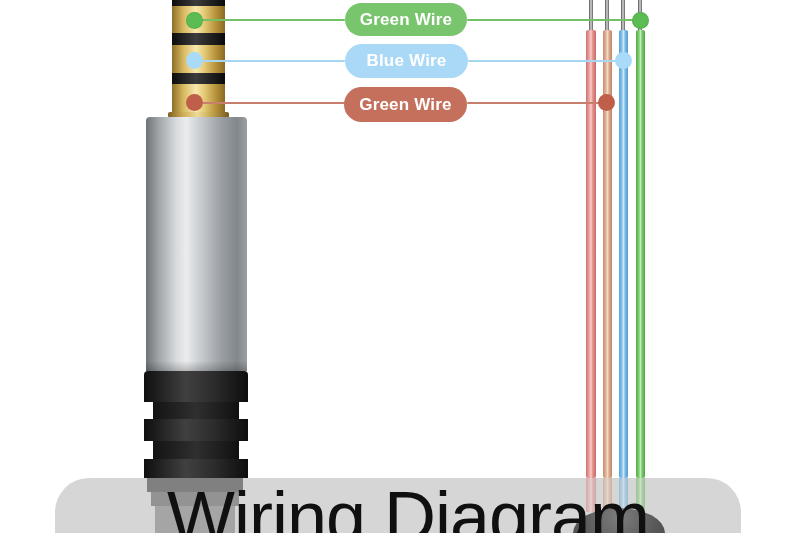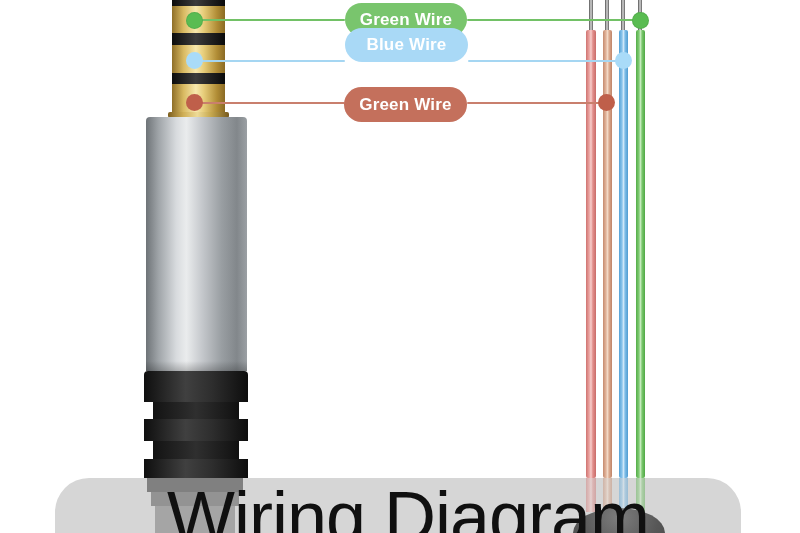--- a/index.html
+++ b/index.html
@@ -68,21 +68,21 @@
   .dot-green{background:#5abc52;box-shadow:inset 0 0 0 1px rgba(0,0,0,.07);}
   .dot-blue{background:#a9dbf8;}
   .dot-copper{background:#bf5f4a;}
   .d-pg{left:186px;top:12px;} .d-pb{left:186px;top:52px;} .d-pc{left:186px;top:94px;}
   .d-wg{left:632px;top:12px;} .d-wb{left:615px;top:52px;} .d-wc{left:598px;top:94px;}
 
   
   .pill{z-index:3;display:flex;align-items:center;justify-content:center;
     color:#ffffff;font-size:17px;font-weight:600;letter-spacing:.2px;}
   .pill-green{left:345px;top:3px;width:122px;height:33px;border-radius:16.5px;background:#79c56d;}
-  .pill-blue{left:345px;top:28px;width:123px;height:34px;border-radius:17px;background:#a9d9f6;}
+  .pill-blue{left:345px;top:44px;width:123px;height:34px;border-radius:17px;background:#a9d9f6;}
   .pill-copper{left:344px;top:87px;width:123px;height:35px;border-radius:17.5px;background:#c4705c;}
 
   
   .panel{left:55px;top:478px;width:686px;height:60px;border-radius:34px 34px 0 0;
     background:#d6d6d6;z-index:4;}
   .sil{z-index:5;}
   .s1{left:147px;top:478px;width:96px;height:14px;background:#777777;opacity:.9;}
   .s2{left:151px;top:492px;width:88px;height:14px;background:#8c8c8c;opacity:.9;}
   .s3{left:155px;top:506px;width:80px;height:27px;background:#9c9c9c;opacity:.85;}
   .boot{left:573px;top:508px;width:92px;height:50px;border-radius:50%;z-index:5;

